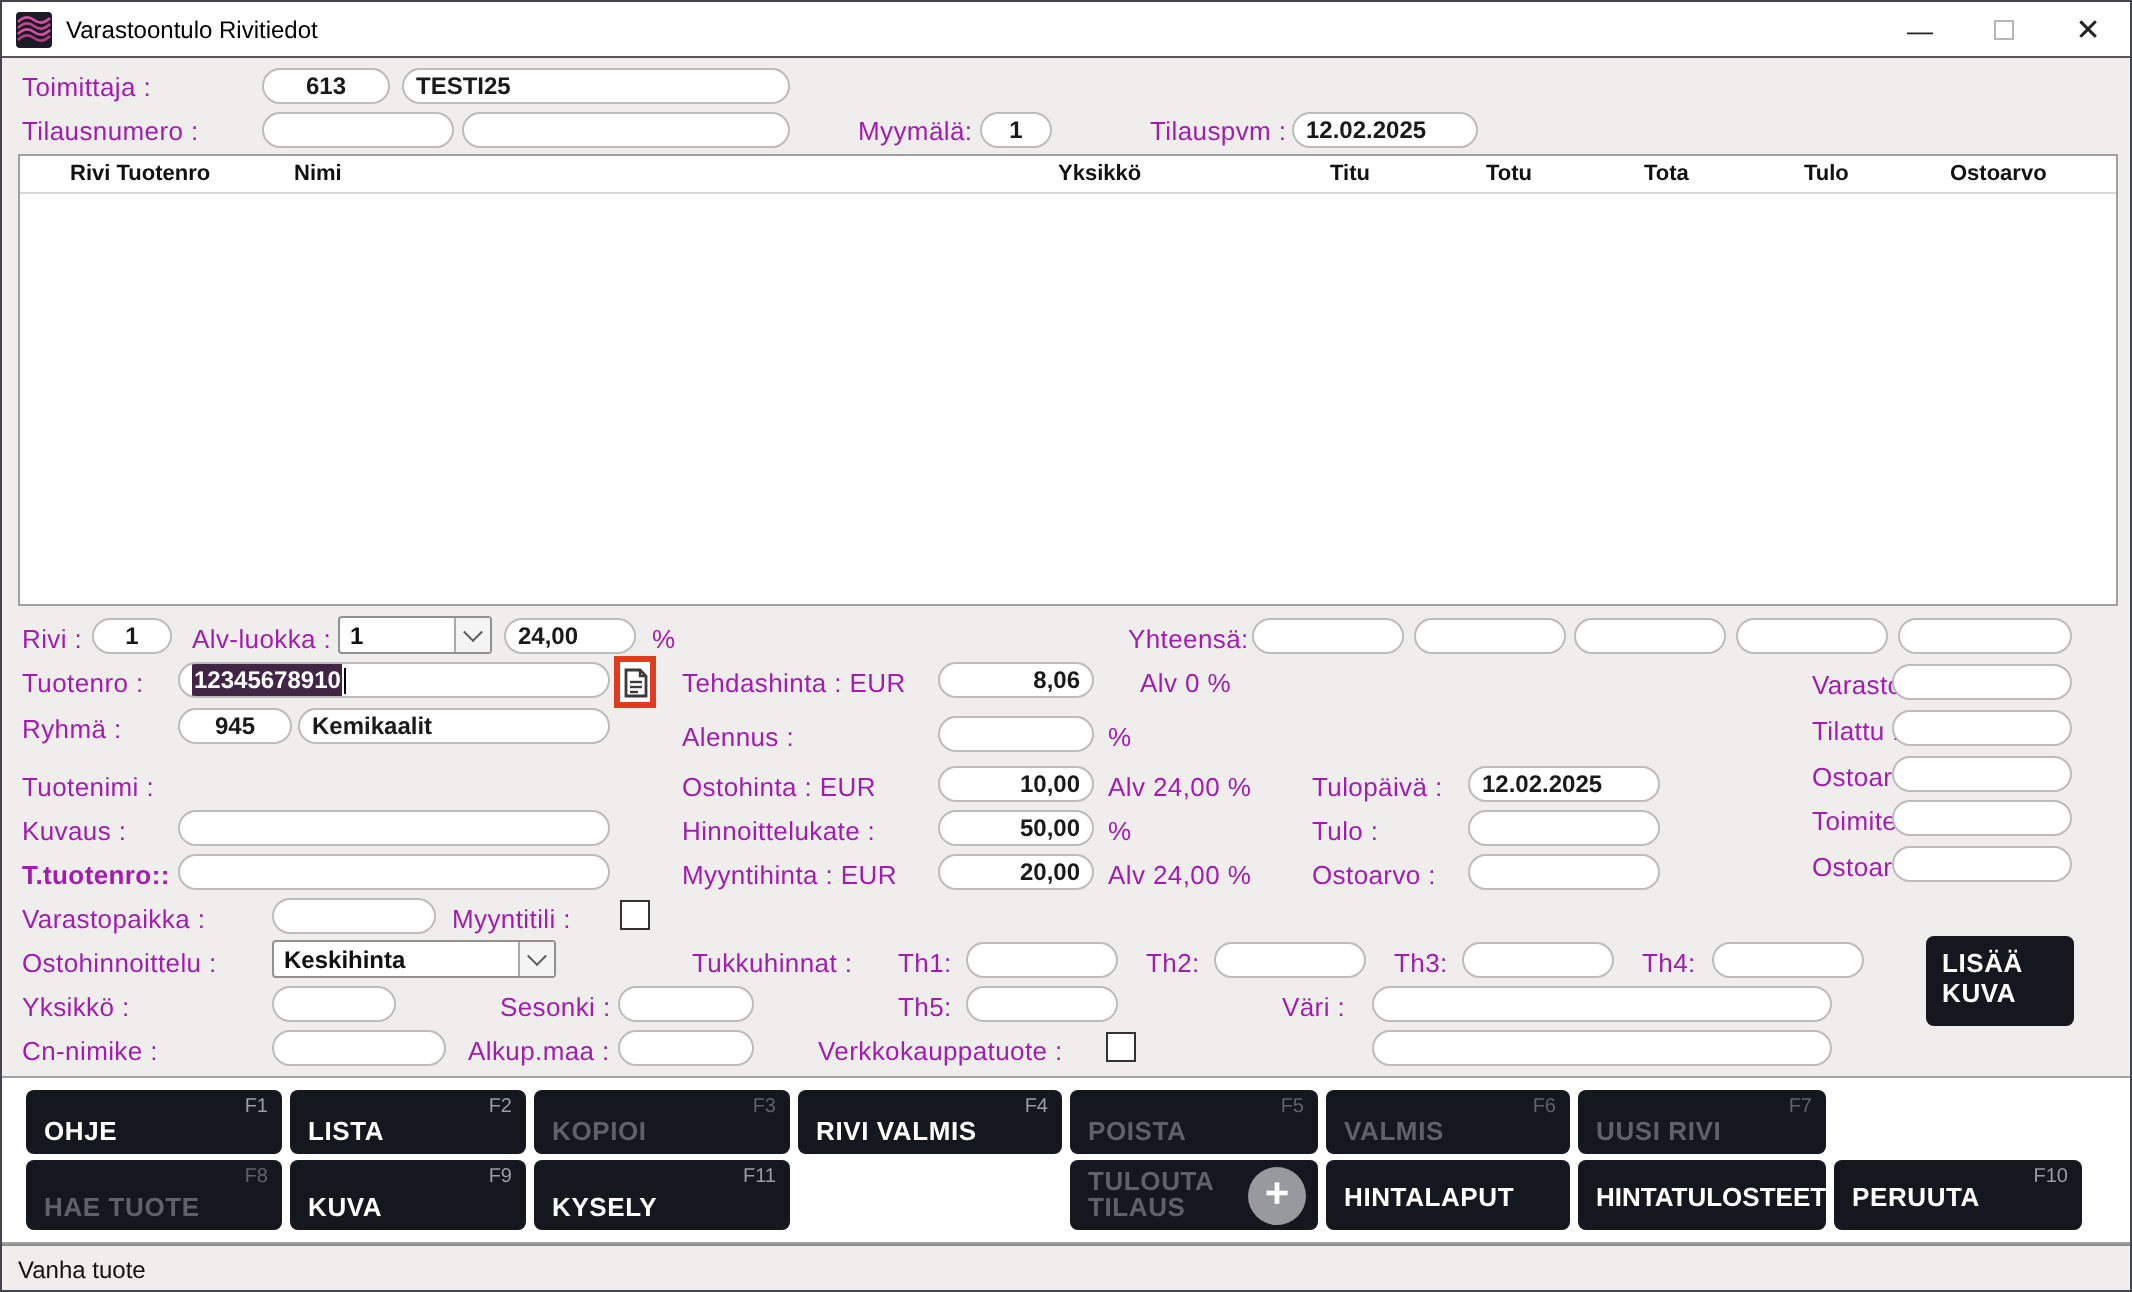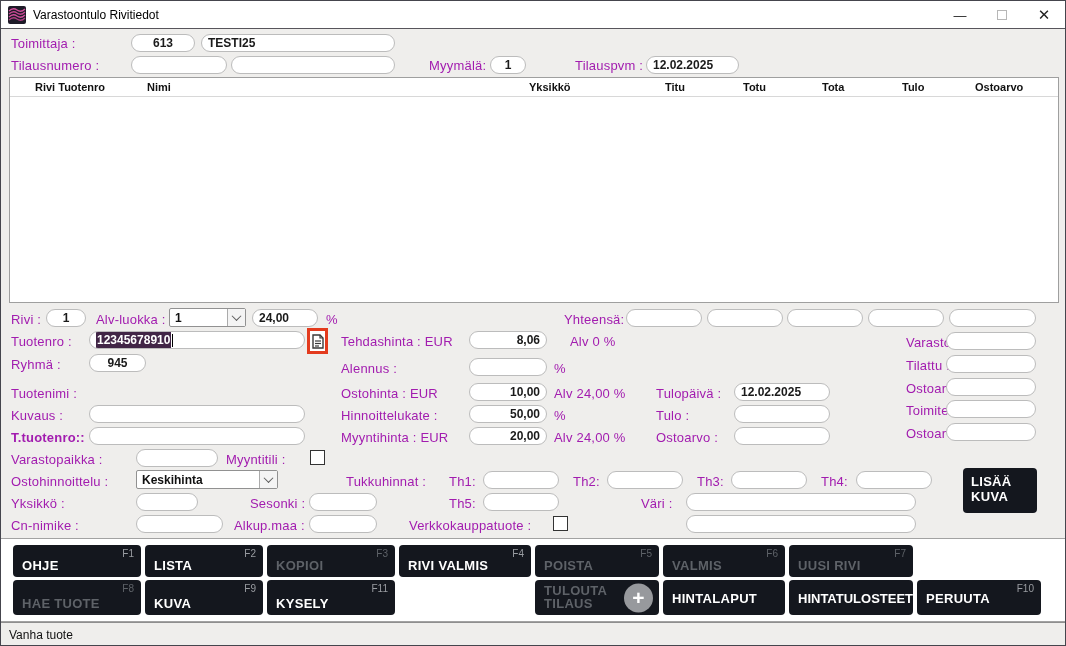--- a/index.html
+++ b/index.html
@@ -144,20 +144,21 @@
       <path d="M1 1 h7 l3 3 v10 h-10 z" fill="none" stroke="#3a3a3a" stroke-width="1.4"></path>
       <path d="M8 1 v3 h3" fill="none" stroke="#3a3a3a" stroke-width="1.2"></path>
       <line x1="3" y1="7" x2="9" y2="7" stroke="#3a3a3a" stroke-width="1.2"></line>
       <line x1="3" y1="9.5" x2="9" y2="9.5" stroke="#3a3a3a" stroke-width="1.2"></line>
       <line x1="3" y1="12" x2="7" y2="12" stroke="#3a3a3a" stroke-width="1.2"></line>
     </svg>
   </div>
 
   <span class="lbl" style="left:10px; top:356px;">Ryhmä :</span>
   <div class="field center" style="left:88px; top:353px; width:57px;">945</div>
+  <div class="field" style="left:148px; top:353px; width:156px;">Kemikaalit</div>
 
   <span class="lbl" style="left:10px; top:385px;">Tuotenimi :</span>
 
   <span class="lbl" style="left:10px; top:407px;">Kuvaus :</span>
   <div class="field" style="left:88px; top:404px; width:216px;"></div>
 
   <span class="lbl b" style="left:10px; top:429px;">T.tuotenro::</span>
   <div class="field" style="left:88px; top:426px; width:216px;"></div>
 
   <span class="lbl" style="left:10px; top:451px;">Varastopaikka :</span>

